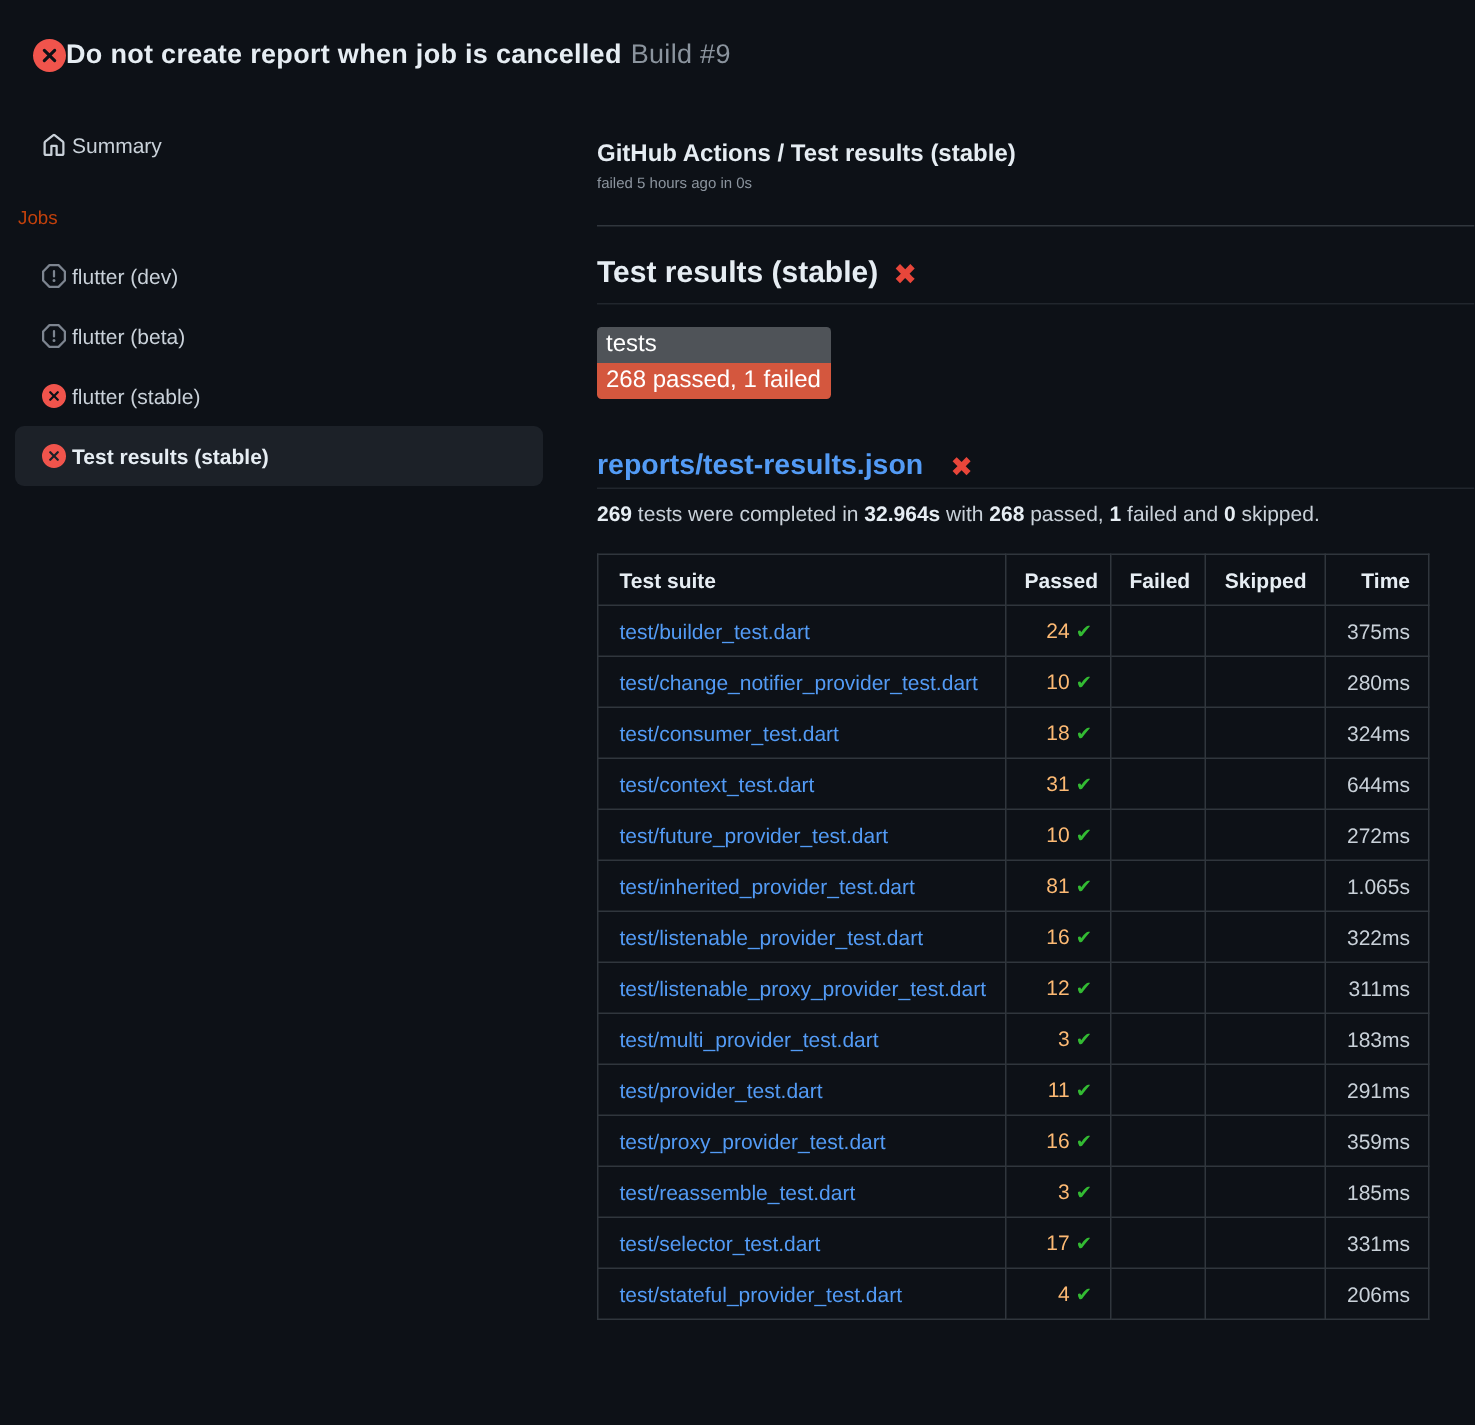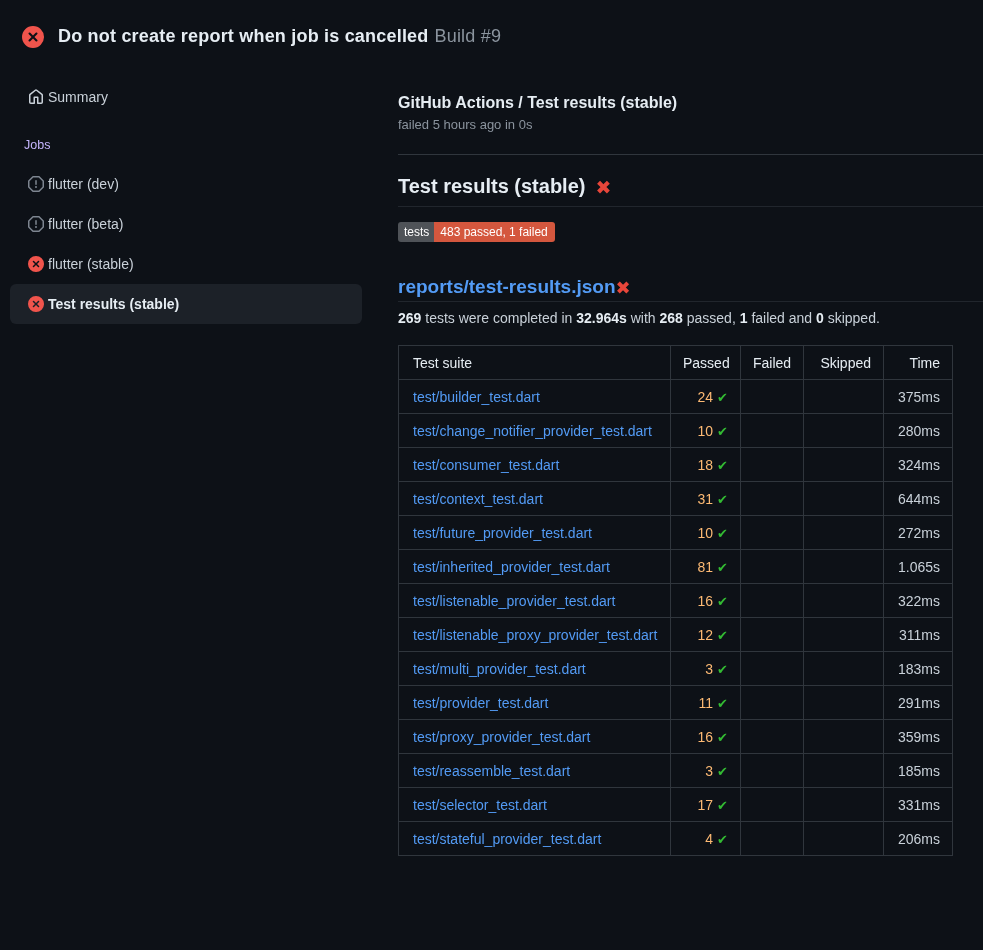--- a/index.html
+++ b/index.html
@@ -8,90 +8,90 @@
     background: var(--bg, #0d1117);
     color: #e6edf3;
     font-family: "Liberation Sans", sans-serif;
     overflow: hidden;
     position: relative;
   }
   svg { display: block; }
 
   
   .app-header {
-    display: flex; align-items: center; gap: 14px;
+    display: flex; align-items: center; 
     padding: 17px 0 0 22px; height: 56px;
   }
   .app-header .fail-badge { width: 22px; height: 22px; flex: 0 0 auto; }
   .app-header h1 { font-size: 18px; font-weight: 700; letter-spacing: .2px; }
   .app-header .build { color: #8b949e; font-weight: 400; margin-left: 6px; }
 
   
   .layout { display: flex; align-items: flex-start; }
 
   
   .sidebar { width: 398px; flex: 0 0 398px; padding-top: 24px; }
   .side-item {
     display: flex; align-items: center; gap: 4px;
     height: 34px; margin: 0 36px 0 10px; padding-left: 18px;
     border-radius: 6px; font-size: 14px; color: #c9d1d9; cursor: pointer;
   }
   .side-section-label {
-    color: #c4b5fd; font-size: 12.5px; margin: 24px 0 12px 24px;
+    color: #c2410c; font-size: 12.5px; margin: 24px 0 12px 12px;
   }
   .jobs-list .side-item { height: 40px; margin-bottom: 0; }
   .side-item.selected {
     background: #1c2128; color: #e6edf3; font-weight: 700;
   }
   .side-item .ico { width: 16px; height: 16px; flex: 0 0 auto; }
 
   
   .main { flex: 1 1 auto; padding-top: 38px; min-width: 0; }
   .breadcrumb { font-size: 16px; font-weight: 700; }
-  .status-line { margin-top: 5px; font-size: 13px; color: #8b949e; }
+  .status-line { margin-top: 5px; font-size: 10px; color: #8b949e; }
   .rule { border: none; border-top: 1px solid #30363d; margin-top: 22px; }
 
   .section-title {
     margin-top: 20px; font-size: 20px; font-weight: 700;
     padding-bottom: 8px; border-bottom: 1px solid #21262d;
     display: flex; align-items: center; gap: 10px;
   }
   .cross-glyph {
     font-family: "DejaVu Sans", sans-serif;
     color: var(--cross-red, #e8463a); font-weight: 700; font-size: 0.95em;
   }
 
   .badge {
     display: inline-flex; margin-top: 15px; border-radius: 3px;
-    overflow: hidden; font-size: 12px; line-height: 1; color: #fff;
+    overflow: hidden; font-size: 16px; line-height: 1; color: #fff; flex-direction: column;
   }
   .badge .badge-label { background: var(--badge-label-bg, #4f5358); padding: 4px 5px 4px 6px; }
   .badge .badge-value { background: var(--badge-value-bg, #d4573e); padding: 4px 7px 4px 6px; }
 
   .report-title {
     margin-top: 34px; font-size: 19px; font-weight: 700;
     color: var(--link-blue, #539bf5);
     padding-bottom: 3px; border-bottom: 1px solid #21262d;
-    display: flex; align-items: center; gap: 0;
+    display: flex; align-items: center; gap: 18px;
   }
   .report-title a { color: inherit; text-decoration: none; }
 
   .summary-line { margin-top: 8px; font-size: 14px; color: #c9d1d9; }
   .summary-line b { color: #e6edf3; }
 
   
   table.results {
     margin-top: 19px; border-collapse: collapse;
     width: 554px; font-size: 14px; table-layout: fixed;
   }
   .results th, .results td {
     border: 1px solid #30363d; height: 34px; padding: 0 12px;
     white-space: nowrap; overflow: hidden;
   }
-  .results th { font-weight: 400; text-align: right; margin-left: 12px; }
+  .results th { font-weight: 700; text-align: right; margin-left: 12px; }
   .results th:first-child { text-align: left; padding-left: 14px; }
   .results td { text-align: right; color: #c9d1d9; }
   .results td.suite { text-align: left; padding-left: 14px; }
   .results td.suite a { color: var(--link-blue, #539bf5); text-decoration: none; }
   .results col.c-suite { width: 272px; }
   .results col.c-passed { width: 70px; }
   .results col.c-failed { width: 63px; }
   .results col.c-skipped { width: 80px; }
   .results col.c-time { width: 69px; }
   .mark { font-family: "DejaVu Sans", sans-serif; font-size: 13px; margin-left: 4px; font-weight: 700; }
@@ -153,21 +153,21 @@
     <div class="status-line">failed 5 hours ago in 0s</div>
     <hr class="rule">
 
     <h2 class="section-title">
       <span>Test results (stable)</span>
       <span class="cross-glyph">✖</span>
     </h2>
 
     <span class="badge">
       <span class="badge-label">tests</span>
-      <span class="badge-value">483 passed, 1 failed</span>
+      <span class="badge-value">268 passed, 1 failed</span>
     </span>
 
     <h2 class="report-title">
       <a href="#">reports/test-results.json</a>
       <span class="cross-glyph">✖</span>
     </h2>
 
     <p class="summary-line" id="summary-line"><b>269</b><span> tests were completed in </span><b>32.964s</b><span> with </span><b>268</b><span> passed, </span><b>1</b><span> failed and </span><b>0</b><span> skipped.</span></p>
 
     <table class="results">

